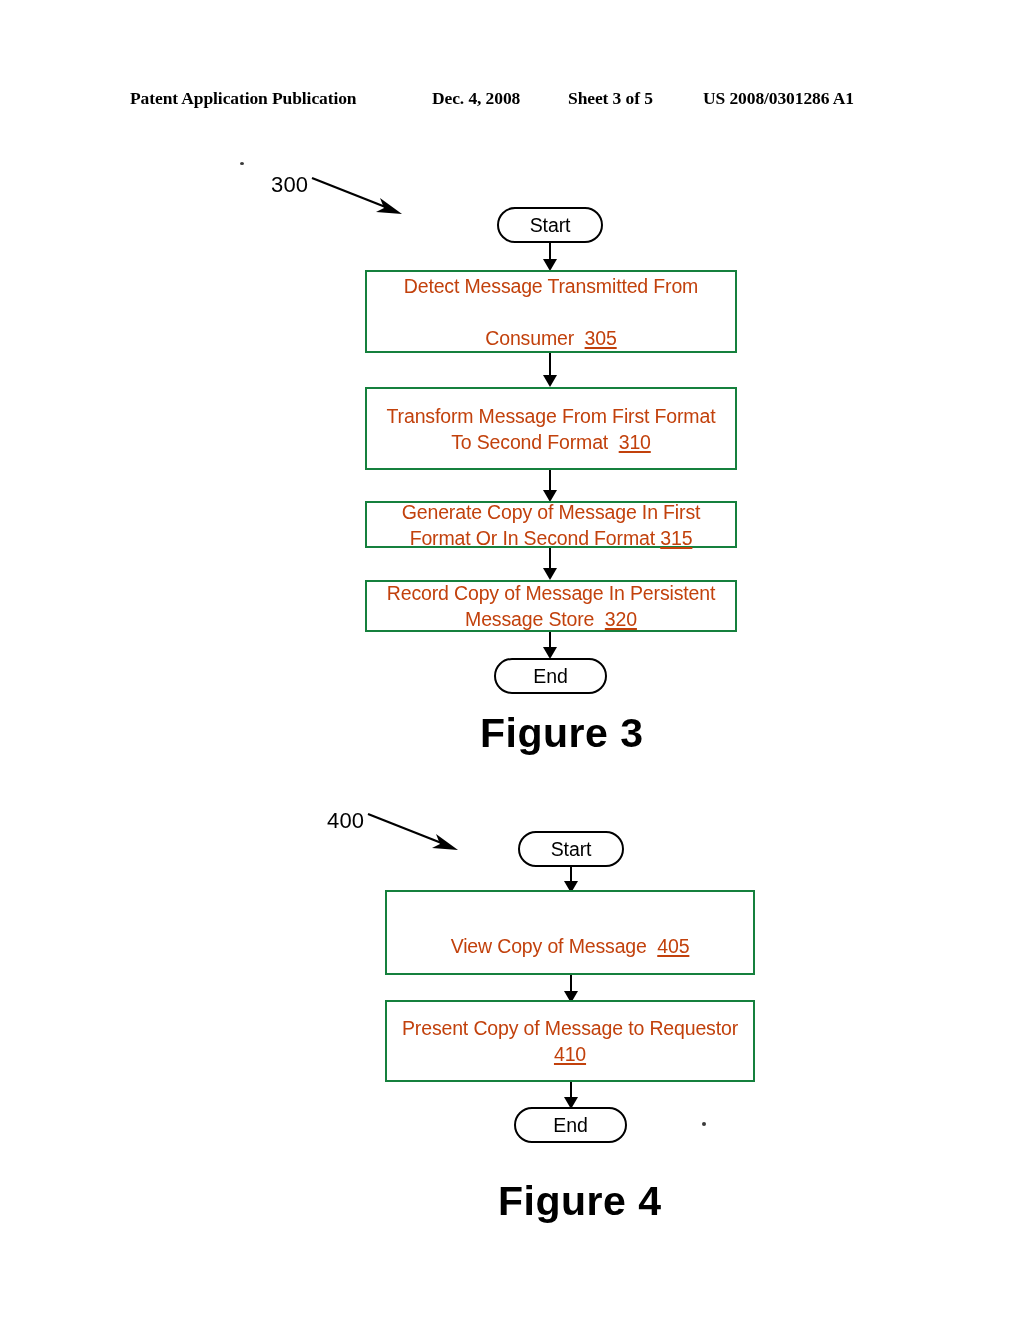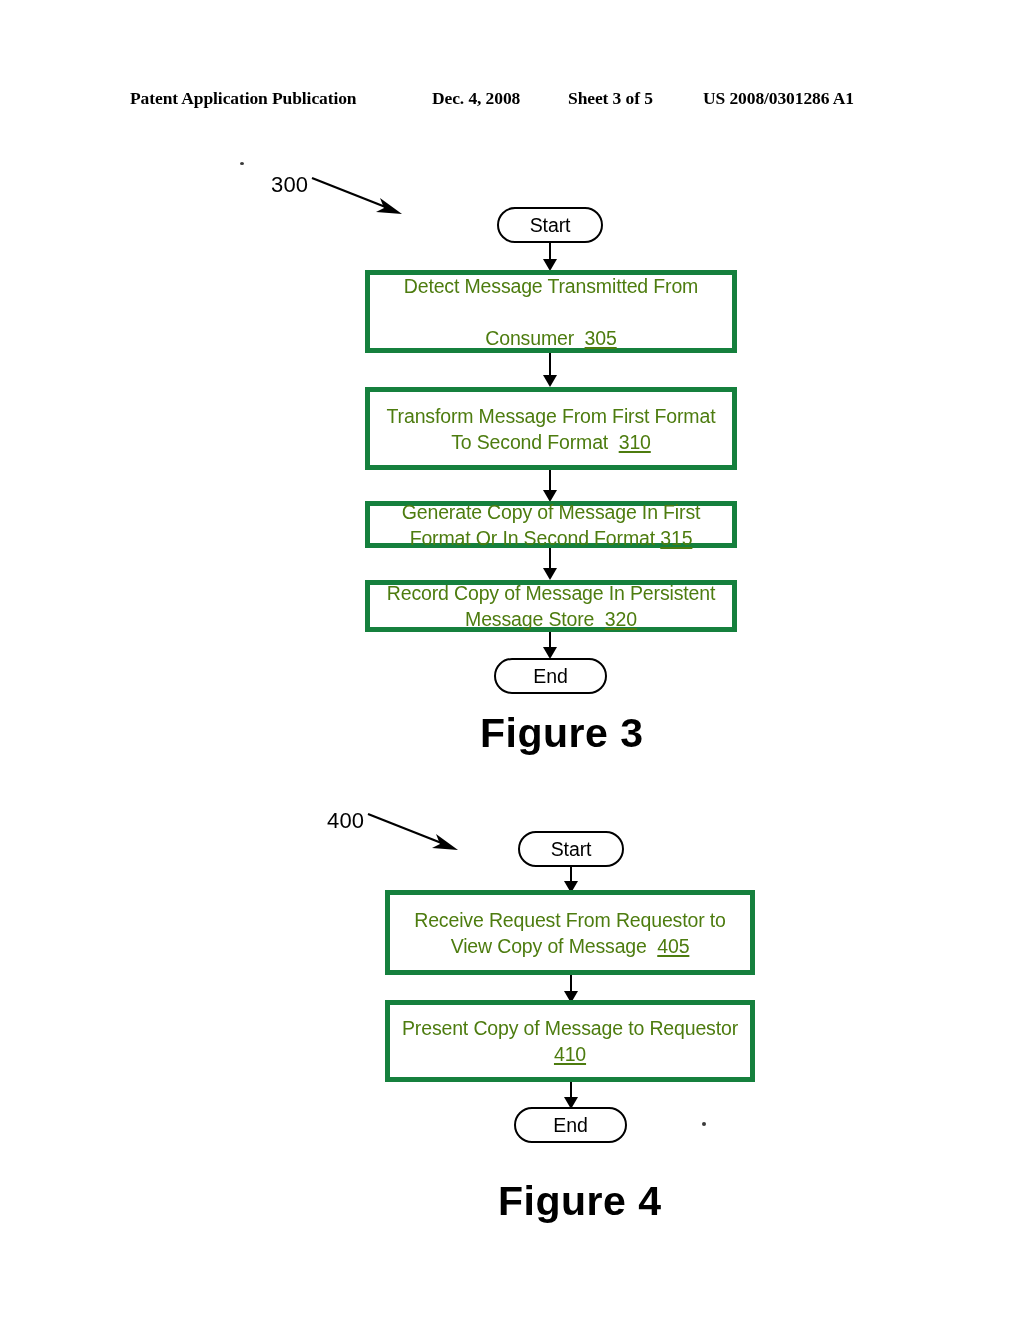--- a/index.html
+++ b/index.html
@@ -42,31 +42,31 @@
   .hdr-date  { position: absolute; left: 302px; top: 0px; }
   .hdr-sheet { position: absolute; left: 438px; top: 0px; }
   .hdr-num   { position: absolute; left: 573px; top: 0px; }
 
   
   .flow { position: absolute; }
 
   .node-box {
     position: absolute;
     box-sizing: border-box;
-    border: 5px solid #15803d;
+    border: 2px solid #15803d;
     background: #ffffff;
     display: flex;
     align-items: center;
     justify-content: center;
     text-align: center;
     font-family: "Liberation Sans", sans-serif;
     font-size: 19.5px;
     line-height: 26px;
     letter-spacing: -0.15px;
-    color: #4d7c0f;
+    color: #c2410c;
   }
   .node-box .txt { display: block; padding: 0 8px; }
 
   .node-oval {
     position: absolute;
     box-sizing: border-box;
     border: 2px solid #000000;
     background: #ffffff;
     border-radius: 999px;
     display: flex;
@@ -240,21 +240,21 @@
       <span>Start</span>
     </div>
 
     <div class="connector" style="left:560px; top:867px; height:26px;">
       <div class="stem" style="height:17px;"></div>
       <div class="head" style="top:14px;"></div>
     </div>
 
     <div class="node-box" style="left:385px; top:890px; width:370px; height:85px;">
       <span class="txt">
-        <span>Receive Request From Requestor to</span><br>
+        <br>
         <span>View Copy of Message</span>&nbsp;
         <span class="ref">405</span>
       </span>
     </div>
 
     <div class="connector" style="left:560px; top:975px; height:28px;">
       <div class="stem" style="height:19px;"></div>
       <div class="head" style="top:16px;"></div>
     </div>
 

